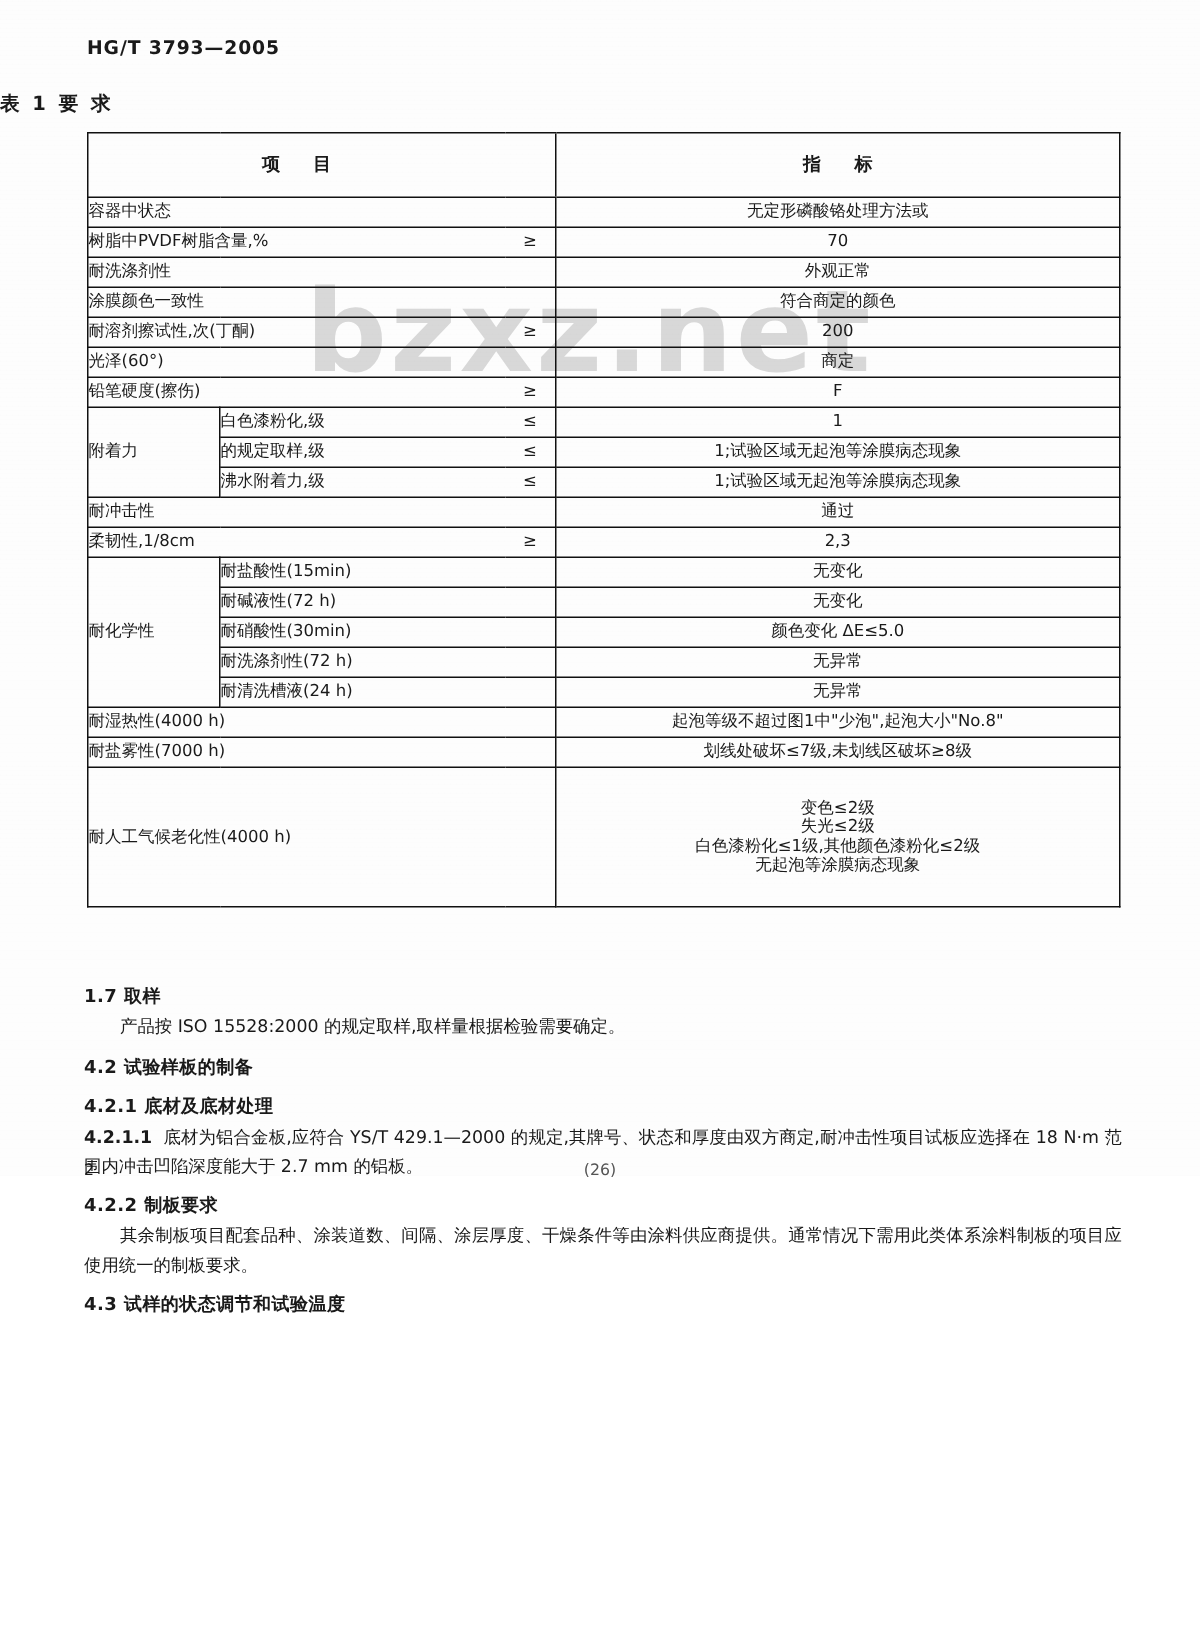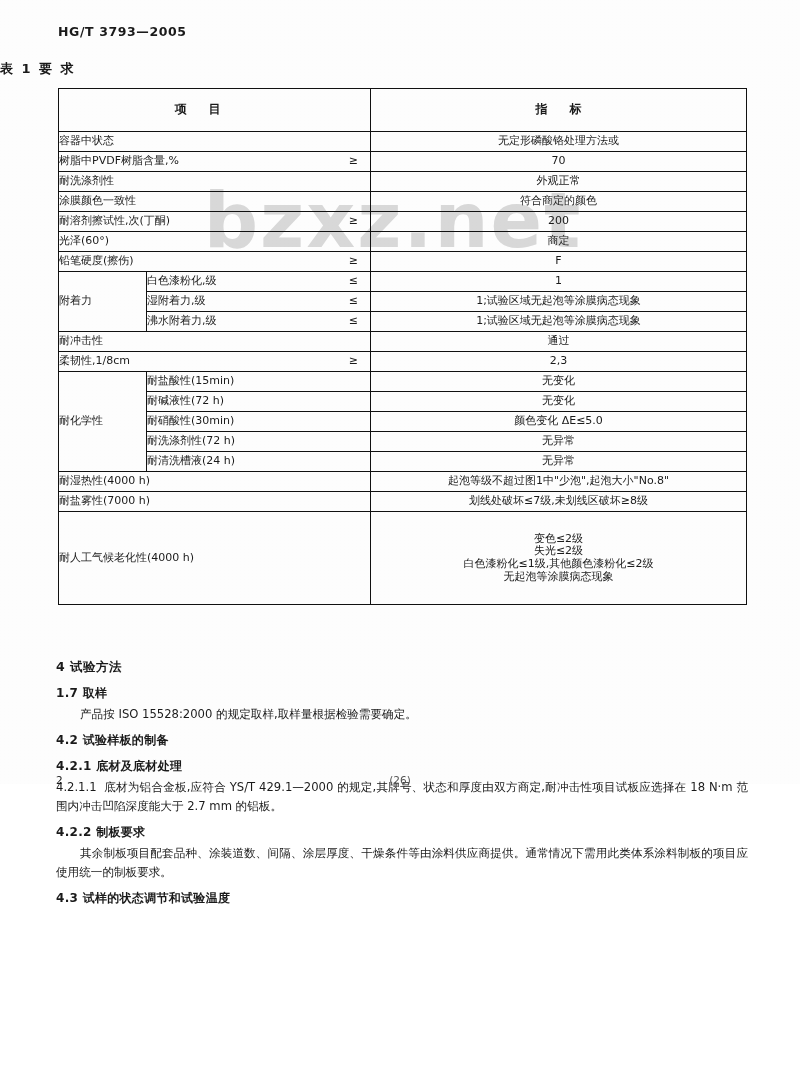--- a/index.html
+++ b/index.html
@@ -175,21 +175,21 @@
     line-height: 1.66;
   }
   .para-flat {
     text-indent: 0;
     text-align: justify;
     margin: 0 0 1px 0;
     font-size: 11.6px;
     line-height: 1.66;
   }
   .numlead {
-    font-weight: normal;
+    font-weight: bold;
     margin-top: 42px;
   }
   
   .footer {
     position: absolute;
     left: 56px;
     right: 56px;
     bottom: 10px;
     font-size: 10.5px;
     z-index: 5;
@@ -272,21 +272,21 @@
           <td class="val-cell">F</td>
         </tr>
 
         <tr>
           <td class="group-cell" rowspan="3">附着力</td>
           <td class="item-sub noborder-r">白色漆粉化,级</td>
           <td class="op-cell noborder-l">≤</td>
           <td class="val-cell">1</td>
         </tr>
         <tr>
-          <td class="item-sub noborder-r">湿附着力,级</td>
+          <td class="item-sub noborder-r">的规定取样,级</td>
           <td class="op-cell noborder-l">≤</td>
           <td class="val-cell">1;试验区域无起泡等涂膜病态现象</td>
         </tr>
         <tr>
           <td class="item-sub noborder-r">沸水附着力,级</td>
           <td class="op-cell noborder-l">≤</td>
           <td class="val-cell">1;试验区域无起泡等涂膜病态现象</td>
         </tr>
 
         <tr>
@@ -347,21 +347,20 @@
             <div>白色漆粉化≤1级,其他颜色漆粉化≤2级</div>
             <div>无起泡等涂膜病态现象</div>
           </td>
         </tr>
       </tbody>
     </table>
   </div>
 
   <div class="content">
 
-    <div class="h-sec">4   试验方法</div>
 
     <div class="h-sub">1.7   取样</div>
     <p class="para">产品按 ISO 15528:2000 的规定取样,取样量根据检验需要确定。</p>
 
     <div class="h-sub">4.2   试验样板的制备</div>
 
     <div class="h-sub">4.2.1   底材及底材处理</div>
 
     <p class="para-flat"><span class="numlead">4.2.1.1</span>&nbsp;&nbsp;<span>底材为铝合金板,应符合 YS/T 429.1—2000 的规定,其牌号、状态和厚度由双方商定,耐冲击性项目试板应选择在 18 N·m 范围内冲击凹陷深度能大于 2.7 mm 的铝板。</span></p>
 

